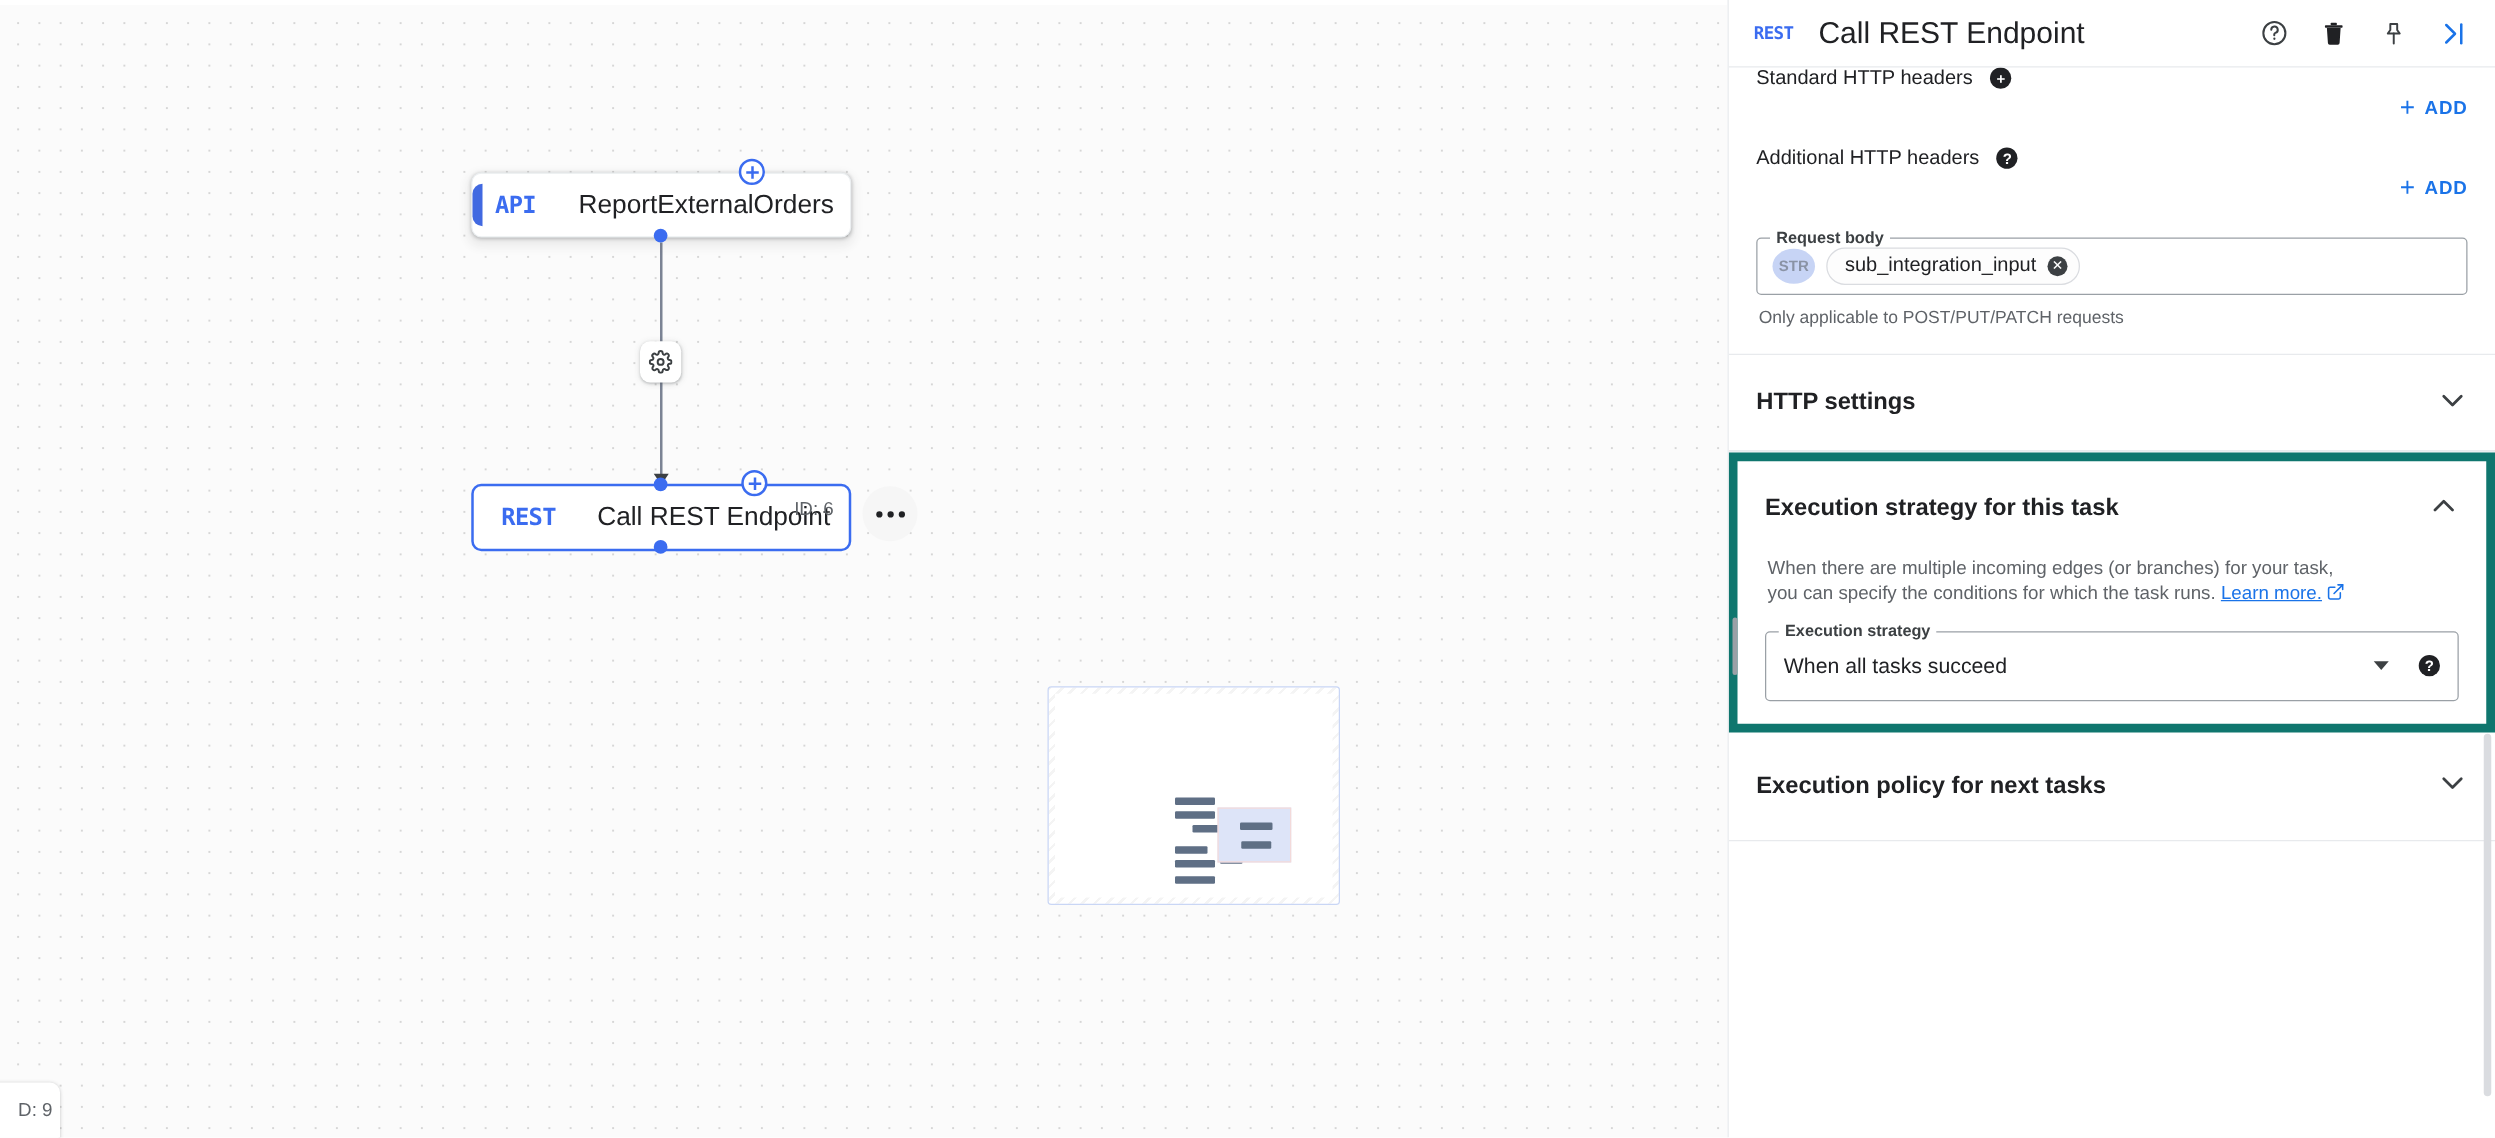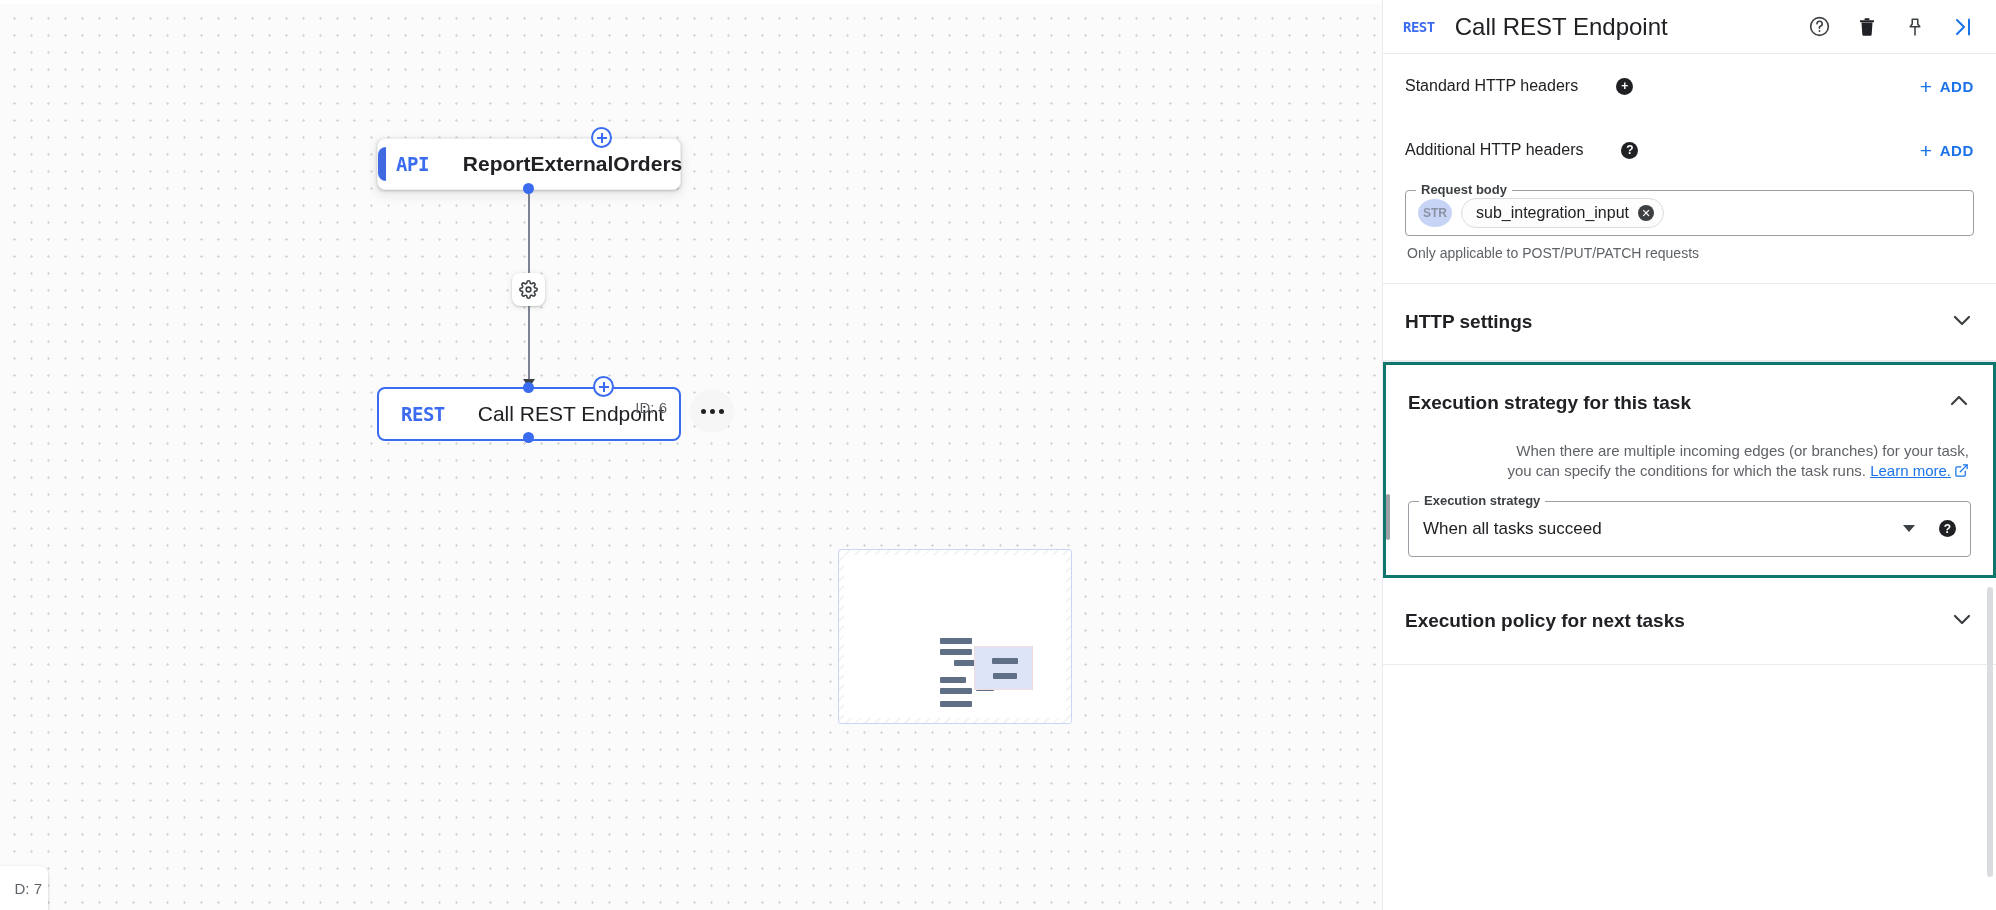--- a/index.html
+++ b/index.html
@@ -57,21 +57,21 @@
     color: #5f6368;
   }
 
   
   #api-node {
     left: 377px; top: 134px;
     width: 304px; height: 52px;
     border: 1px solid #eceff1;
   }
   #api-node .node-type { margin-left: 18px; }
-  #api-node .node-title { margin-left: 34px; font-weight: bold; }
+  #api-node .node-title { margin-left: 34px; }
 
   
   #rest-node {
     left: 377px; top: 383px;
     width: 304px; height: 54px;
     border: 2px solid #3b6cf0;
   }
   #rest-node .node-type { margin-left: 22px; }
   #rest-node .node-title { margin-left: 33px; }
 
@@ -215,24 +215,23 @@
     color: #3c4043;
   }
 
   #panel-body {
     position: relative;
     height: 856px;
     overflow: hidden;
   }
 
   .row {
-    display: flex; align-items: center;
+    display: flex; 
     padding: 0 22px;
     height: 64px;
-    gap: 24px;
   }
   .row-label {
     font-size: 16px; color: #202124;
   }
   .help-dot {
     display: inline-flex; align-items: center; justify-content: center;
     width: 17px; height: 17px; border-radius: 50%;
     background: #202124; color: #ffffff;
     font-size: 12px; font-weight: bold;
     margin-left: 14px;
@@ -311,23 +310,22 @@
     position: relative;
   }
   .section-title {
     font-size: 19px; font-weight: bold; color: #202124;
   }
   .chev { margin-left: auto; color: #3c4043; }
 
   
   #exec-strategy-block {
     position: relative;
-    border: 3px solid #0f766e;
+    border: 7px solid #0f766e;
     margin: 0;
-    text-align: right;
   }
   .exec-desc {
     padding: 0 24px;
     font-size: 15px;
     line-height: 1.32;
     color: #5f6368;
   }
   .exec-desc a { color: #1a73e8; }
   .ext-link-ic { display:inline-block; vertical-align: -2px; margin-left: 3px; }
 
@@ -397,21 +395,21 @@
     <div class="port" style="left:523px; top:428px;"></div>
     <div class="plus-btn" style="left:593px; top:372px;"></div>
 
     <div id="rest-kebab">
       <span></span>
       <span></span>
       <span></span>
     </div>
 
     <div id="cut-node">
-      <span class="node-id">D: 7</span>
+      <span class="node-id">D: 9</span>
     </div>
 
     <div id="minimap">
       <div id="minimap-hatch"></div>
       <div id="minimap-inner">
         <div class="mm-bar" style="left:96px; top:83px; width:32px; height:6px;"></div>
         <div class="mm-bar" style="left:96px; top:94px; width:32px; height:6px;"></div>
         <div class="mm-bar" style="left:110px; top:105px; width:30px; height:6px;"></div>
         <div class="mm-bar" style="left:96px; top:122px; width:26px; height:6px;"></div>
         <div class="mm-bar" style="left:96px; top:133px; width:32px; height:6px;"></div>

